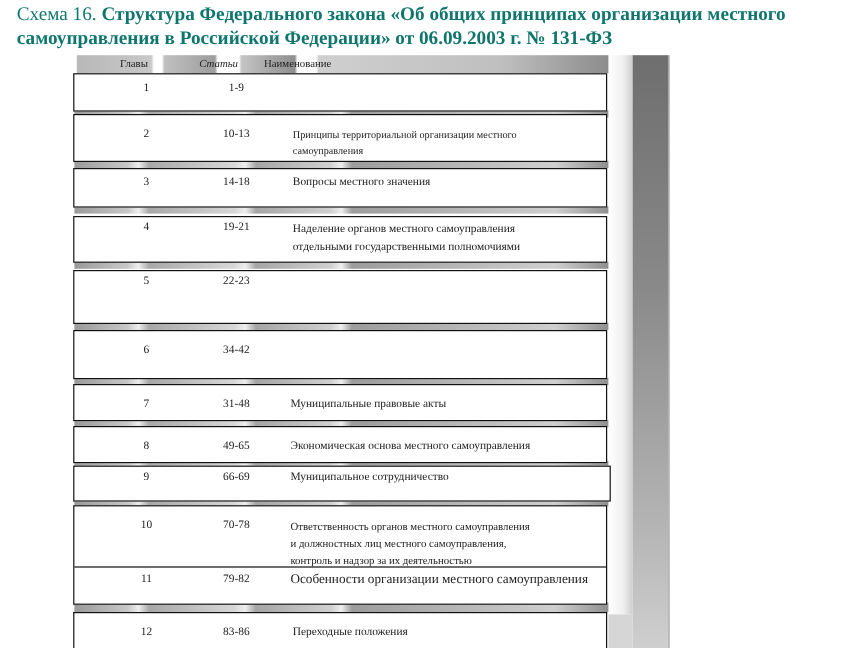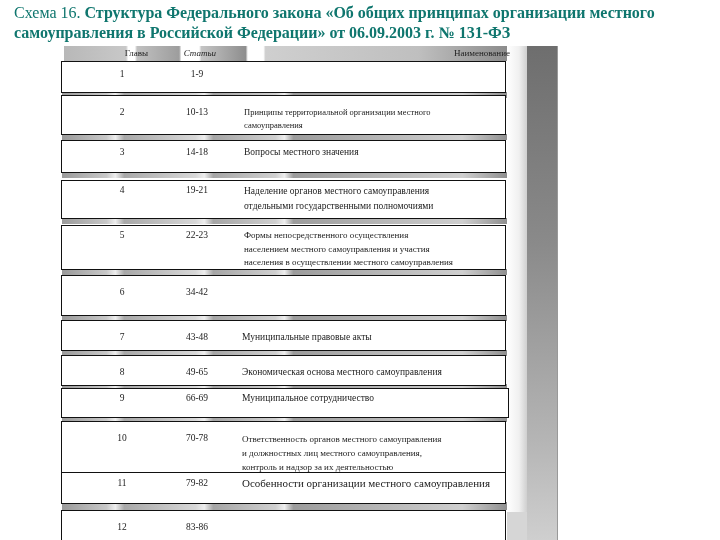--- a/index.html
+++ b/index.html
@@ -22,21 +22,21 @@
     background:linear-gradient(90deg,#ffffff 0%, #f0f0f0 60%, #cfcfcf 100%);
   }
   .shadow-mid-bottom {
     position:absolute; left:507px; top:512px; width:20px; height:28px; background:#d6d6d6;
   }
   .band {
     position:absolute; left:62px; width:445px; height:6px;
     background:linear-gradient(90deg,#9a9a9a 0%,#c8c8c8 10%,#eee 12%,#a8a8a8 14%,#d8d8d8 30%,#eee 32%,#a5a5a5 34%,#d0d0d0 48%,#eee 50%,#9c9c9c 52%,#cfcfcf 90%,#8f8f8f 100%);
   }
   .hdr {
-    position:absolute; top:46px; height:15px; font-size:9px; line-height:15px; text-align:right; color:#222;
+    position:absolute; top:46px; height:15px; font-size:9px; line-height:15px; text-align:left; color:#222;
     font-family:"Liberation Serif", serif;
   }
   .hdr-strip { position:absolute; left:64px; top:46px; width:443px; height:15px;
     background:linear-gradient(90deg,#b8b8b8 0%,#c8c8c8 14%, #fff 14.5%, #fff 16%, #c0c0c0 16.5%, #9d9d9d 26%, #fff 26.5%, #fff 30.5%, #c4c4c4 31%, #8e8e8e 41%, #fff 41.5%, #fff 45%, #cfcfcf 45.5%, #bfbfbf 80%, #8c8c8c 100%);
   }
   .row {
     position:absolute; left:61px; width:445px; background:#fff; border:1.5px solid #111; box-sizing:border-box;
   }
   .cell { position:absolute; font-size:9.5px; line-height:13.5px; color:#222; font-family:"Liberation Serif", serif; }
   .c-ch { left:0; width:120px; text-align:center; }
@@ -93,33 +93,30 @@
 <div class="row" style="top:180px;height:39px">
   <div class="cell c-ch" style="top:3px">4</div>
   <div class="cell c-art" style="top:3px">19-21</div>
   <div class="cell c-name" style="top:3px;line-height:15px">Наделение органов местного самоуправления
 отдельными государственными полномочиями</div>
 </div>
 
 <div class="row" style="top:225px;height:45px">
   <div class="cell c-ch" style="top:3px">5</div>
   <div class="cell c-art" style="top:3px">22-23</div>
-  <div class="cell c-name" style="top:3px;font-size:9px">Формы непосредственного осуществления
- населением местного самоуправления и участия
- населения в осуществлении местного самоуправления</div>
 </div>
 
 <div class="row" style="top:275px;height:41px">
   <div class="cell c-ch" style="top:10px">6</div>
   <div class="cell c-art" style="top:10px">34-42</div>
 </div>
 
 <div class="row" style="top:320px;height:31px">
   <div class="cell c-ch" style="top:10px">7</div>
-  <div class="cell c-art" style="top:10px">43-48</div>
+  <div class="cell c-art" style="top:10px">31-48</div>
   <div class="cell c-name" style="top:10px;left:180px">Муниципальные правовые акты</div>
 </div>
 
 <div class="row" style="top:355px;height:31px">
   <div class="cell c-ch" style="top:10px">8</div>
   <div class="cell c-art" style="top:10px">49-65</div>
   <div class="cell c-name" style="top:10px;left:180px">Экономическая основа местного самоуправления</div>
 </div>
 
 <div class="row" style="top:388px;height:30px;width:448px">
@@ -136,13 +133,14 @@
  контроль и надзор за их деятельностью</div>
   <div class="sep" style="top:50px"></div>
   <div class="cell c-ch" style="top:55px">11</div>
   <div class="cell c-art" style="top:55px">79-82</div>
   <div class="cell c-name" style="top:55px;left:180px;font-size:11px">Особенности организации местного самоуправления</div>
 </div>
 
 <div class="row" style="top:510px;height:34px;border-bottom:none">
   <div class="cell c-ch" style="top:10px">12</div>
   <div class="cell c-art" style="top:10px">83-86</div>
+  <div class="cell c-name" style="top:10px">Переходные положения</div>
 </div>
 
 </body></html>

